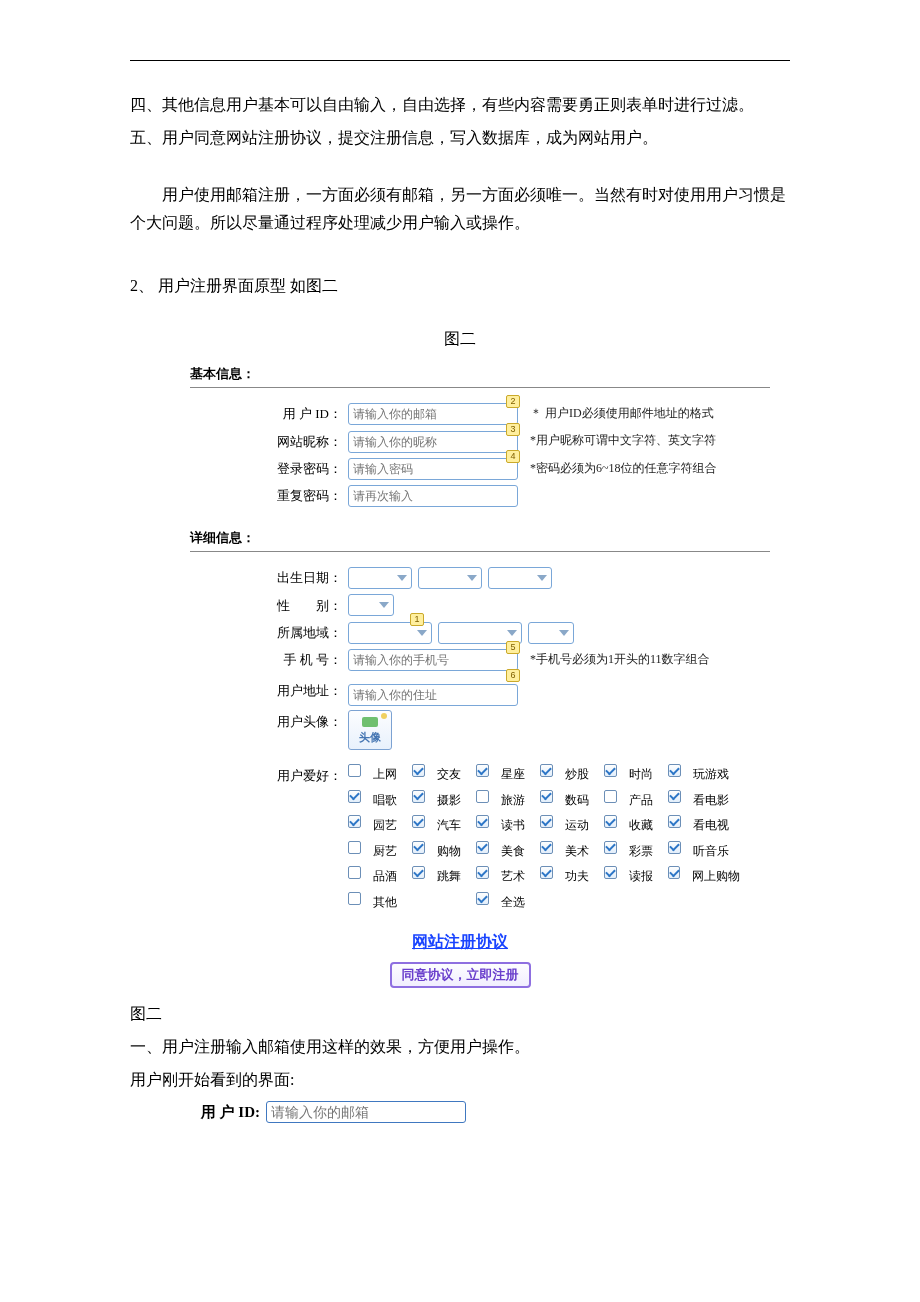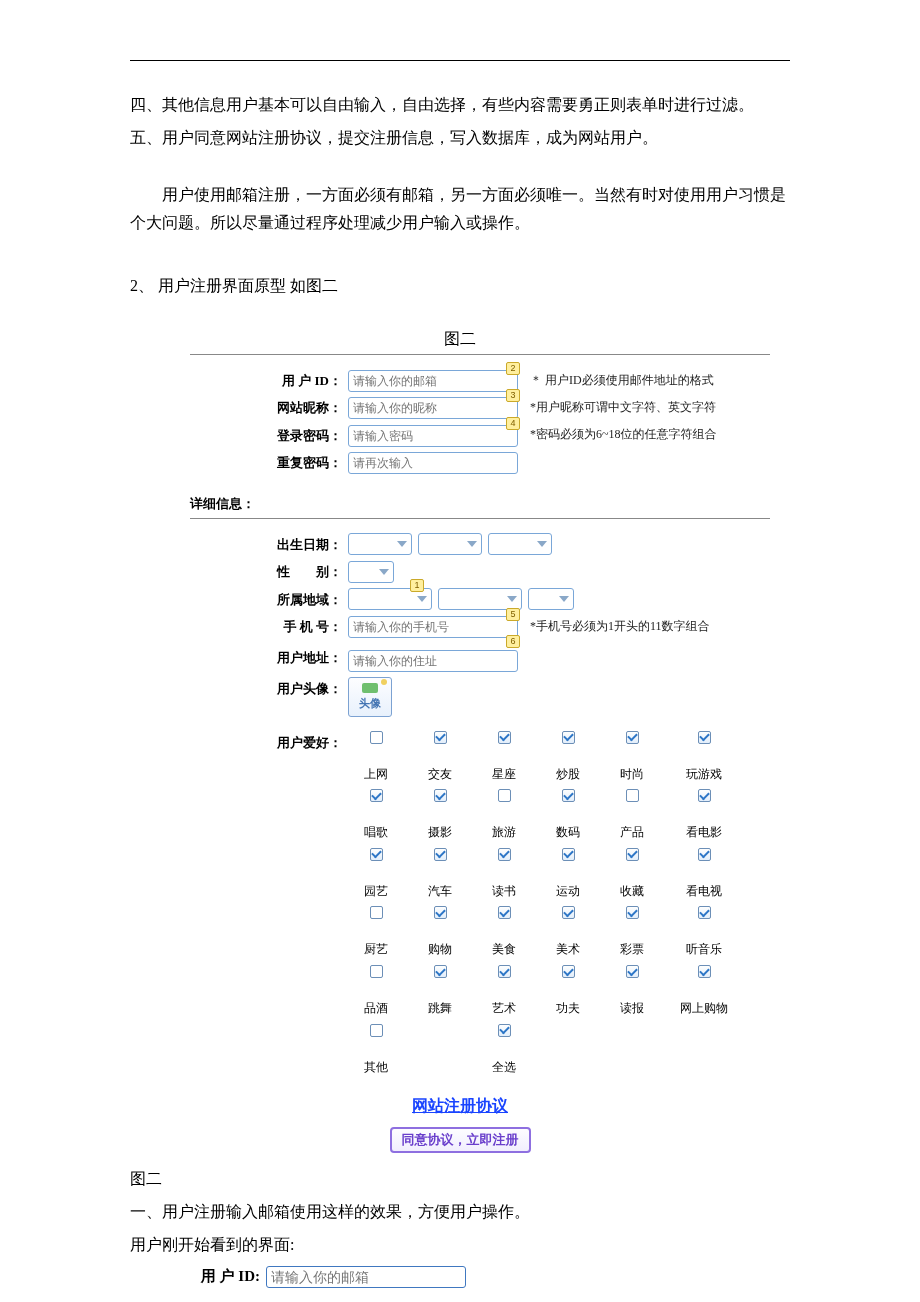--- a/index.html
+++ b/index.html
@@ -7,34 +7,34 @@
   .top-rule{border-top:1.5px solid #000;margin-bottom:30px;}
   .para{margin:0 0 4px 0;}
   .indent{text-indent:2em;margin-top:28px;}
   .spacer{height:30px;}
   .fig-cap{text-align:center;font-size:16px;}
   .reg-title{text-align:center;font-size:22px;font-family:"Microsoft YaHei","SimHei",sans-serif;font-weight:700;margin:2px 0 10px;}
   .fig-box{margin:0 auto;max-width:620px;font-family:"SimSun",serif;font-size:13px;}
   .sec-label{font-weight:700;margin:8px 0 2px 40px;}
   .sec-rule{border-bottom:1px solid #888;margin:0 0 14px 40px;}
   .row{display:flex;align-items:center;margin:4px 0;padding-left:110px;}
-  .lab{width:82px;text-align:right;padding-right:6px;white-space:nowrap;font-weight:bold;}
+  .lab{width:82px;text-align:right;padding-right:6px;white-space:nowrap;}
   .inp{height:22px;box-sizing:border-box;border:1px solid #7aa7d8;border-radius:3px;font-size:12px;padding:0 4px;color:#0c4a6e;background:#fff;}
   .hint{font-size:12px;margin-left:12px;color:#222;white-space:nowrap;}
   .note{position:relative;}
   .badge{position:absolute;right:-2px;top:-7px;width:12px;height:11px;background:#ffef9e;border:1px solid #caa92a;border-radius:2px;font-size:9px;line-height:10px;text-align:center;font-family:Arial,sans-serif;color:#806000;}
   .sel{display:inline-flex;align-items:center;width:64px;height:22px;border:1px solid #7aa7d8;border-radius:3px;background:#fff;box-sizing:border-box;justify-content:flex-end;padding-right:4px;}
   .sel-tri{width:0;height:0;border-left:5px solid transparent;border-right:5px solid transparent;border-top:6px solid #8aa8c8;}
   .sel-wide{width:84px;}
   .sel-sm{width:46px;}
   .thumb{width:42px;height:38px;border:1px solid #7ca2d2;border-radius:3px;background:linear-gradient(#fdfdff,#e8f1fc);display:flex;flex-direction:column;align-items:center;justify-content:center;font-size:11px;color:#4676b3;font-weight:bold;}
   .thumb .mt{width:16px;height:10px;background:#6fbf6f;margin-bottom:1px;border-radius:2px;}
   .sun{width:6px;height:6px;border-radius:50%;background:#f0d060;align-self:flex-end;margin-right:4px;margin-bottom:-2px;}
   .hobby-grid{display:grid;grid-template-columns:56px 56px 56px 56px 56px 72px;column-gap:8px;row-gap:4px;font-size:12px;}
-  .cb{display:inline-flex;align-items:center;gap:20px;white-space:nowrap;flex-direction:column;}
+  .cb{display:inline-flex;gap:12px;white-space:nowrap;}
   .cb-box{width:13px;height:13px;border:1px solid #6c8fb7;border-radius:2px;display:inline-flex;align-items:center;justify-content:center;background:#fff;box-sizing:border-box;}
   .cb-on .cb-box{background:linear-gradient(#fdfefe,#e2eefb);}
   .cb-on .cb-box::after{content:"";width:7px;height:4px;border-left:2px solid #2d76c7;border-bottom:2px solid #2d76c7;transform:rotate(-45deg);margin-top:-2px;}
   .agree-link{display:block;text-align:center;color:#1944ff;font-size:16px;font-weight:700;text-decoration:underline;margin:14px 0 6px;}
   .agree-btn{display:block;margin:0 auto;border:2px solid #8e6fe0;border-radius:4px;background:linear-gradient(#fdfdff,#f1eefe);color:#6a3fcc;font-size:13px;font-weight:700;padding:2px 10px;font-family:"SimSun",serif;}
   .below-cap{margin:12px 0 4px 0;}
   .snippet{display:flex;align-items:center;padding-left:40px;}
   .snippet .inp{width:200px;border:1px solid #4078c0;font-size:14px;}
   .snippet .lab{font-size:15px;font-weight:700;width:90px;}
 </style>
@@ -48,20 +48,21 @@
   <p class="para">五、用户同意网站注册协议，提交注册信息，写入数据库，成为网站用户。</p>
   <p class="para indent">用户使用邮箱注册，一方面必须有邮箱，另一方面必须唯一。当然有时对使用用户习惯是个大问题。所以尽量通过程序处理减少用户输入或操作。</p>
 
   <div class="spacer"></div>
   <p class="para">2、 用户注册界面原型  如图二</p>
   <div style="height:20px"></div>
 
   <div class="fig-cap">图二</div>
 
   <div class="fig-box">
+    <div class="sec-label">基本信息：</div>
     <div class="sec-rule"></div>
 
     <div class="row">
       <span class="lab">用 户 ID：</span>
       <span class="note">
         <input class="inp" style="width: 170px;" placeholder="请输入你的邮箱">
         <span class="badge">2</span>
       </span>
       <span class="hint">＊ 用户ID必须使用邮件地址的格式</span>
     </div>

